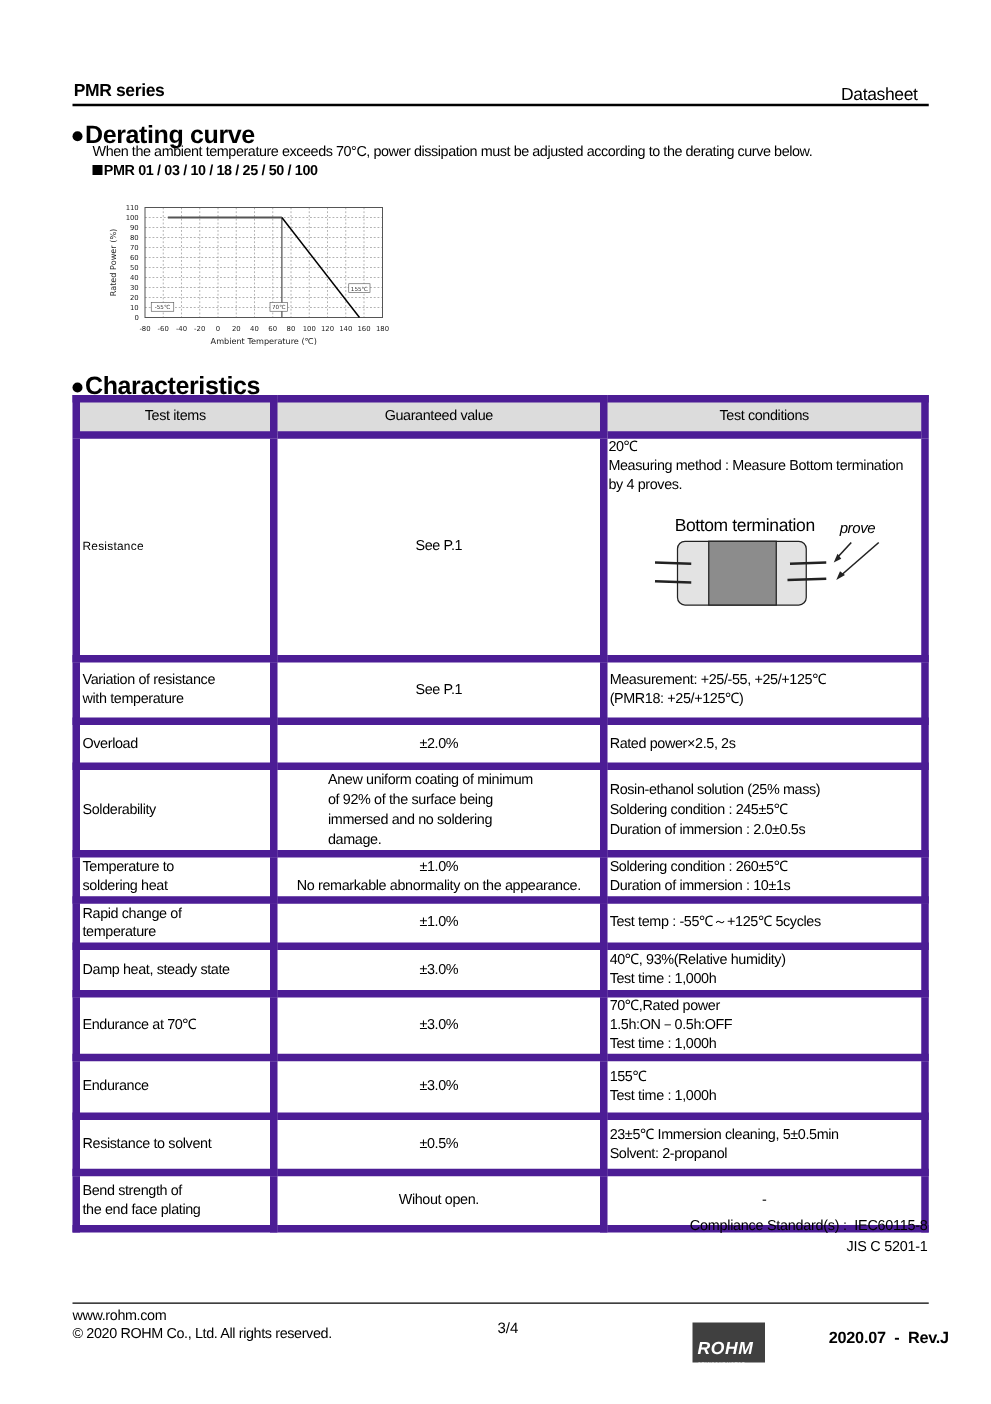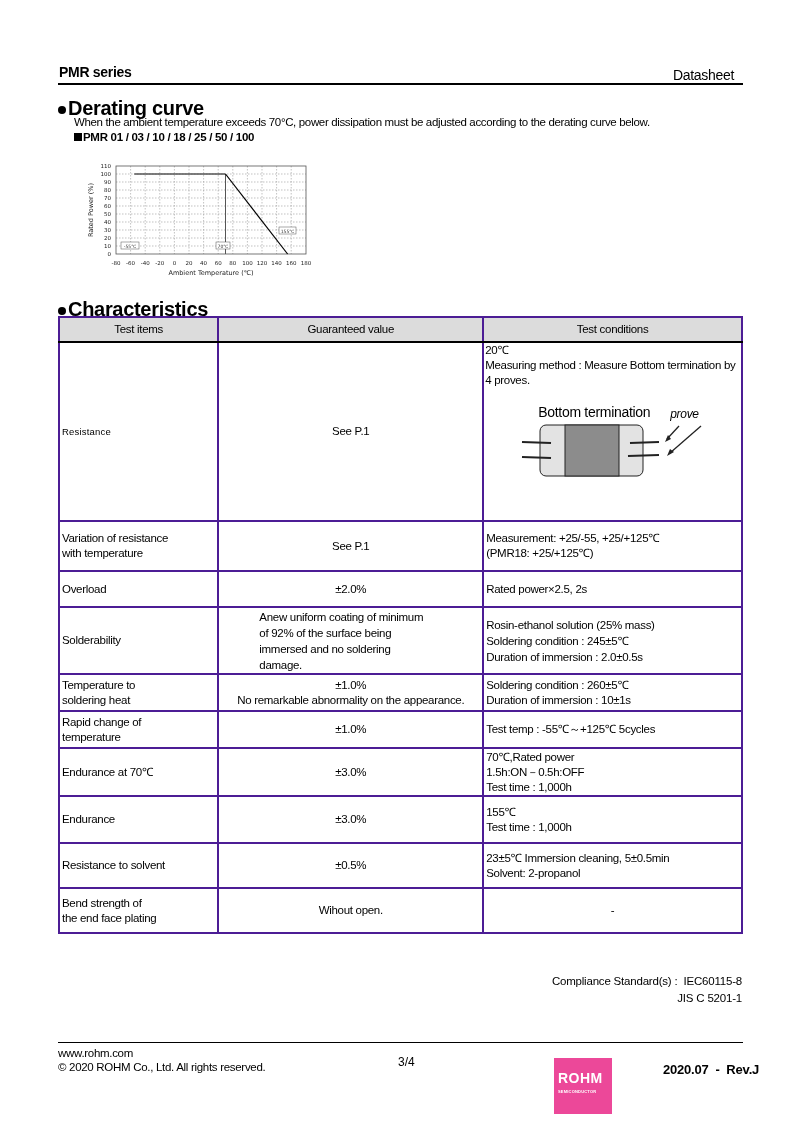--- a/index.html
+++ b/index.html
@@ -13,34 +13,34 @@
   .intro { left: 74px; top: 116px; font-size: 11.5px; letter-spacing: -0.35px; }
   .models { left: 74px; top: 131px; font-size: 11.5px; font-weight: bold; letter-spacing: -0.3px; }
   .sq { display: inline-block; width: 8px; height: 8px; background: #000; margin-right: 1px; vertical-align: 0px; }
 
   
   .chart { left: 80px; top: 158px; width: 240px; height: 125px; }
   .chart svg text { font-family: "DejaVu Sans", sans-serif; }
 
   
   .tbl { left: 58px; top: 316px; width: 685px; border-collapse: collapse; font-size: 11.5px; letter-spacing: -0.3px; table-layout: fixed; border: 2px solid #000; }
-  .tbl td, .tbl th { border: 2px solid #4c1d95; padding: 0 2px; vertical-align: middle; line-height: 15px; }
+  .tbl td, .tbl th { border: 6px solid #4c1d95; padding: 0 2px; vertical-align: middle; line-height: 15px; }
   .tbl th { background: #dcdcdc; font-weight: normal; height: 23px; text-align: center; border-bottom: 2px solid #000; }
   .c1 { width: 157px; }
   .c2 { width: 261px; }
   .c3 { width: 255px; }
   .center { text-align: center; }
   .small { font-size: 9.5px; letter-spacing: 0.2px; }
   .solder-gv { text-align: left; padding-left: 40px !important; line-height: 16px !important; }
 
   .compliance { right: 51px; top: 973px; font-size: 11.5px; text-align: right; line-height: 17px; letter-spacing: -0.2px; }
   .ftr-line { left: 58px; top: 1042px; width: 685px; height: 1px; background: #000; }
   .ftr-left { left: 58px; top: 1046px; font-size: 11.5px; line-height: 14px; letter-spacing: -0.3px; }
   .ftr-page { left: 398px; top: 1055px; font-size: 12px; }
-  .logo { left: 554px; top: 1058px; width: 58px; height: 56px; background: #ec4899; color: #fff; }
+  .logo { left: 554px; top: 1058px; width: 58px; height: 32px; background: #404040; color: #fff; font-style: italic; }
   .logo .big { position: absolute; left: 4px; top: 12px; font-size: 14px; font-weight: bold; letter-spacing: 0.5px; }
   .logo .sm { position: absolute; left: 4px; top: 31px; font-size: 4px; letter-spacing: 0.2px; font-weight: bold; }
   .ftr-rev { left: 635px; top: 1062px; font-size: 13px; font-weight: bold; letter-spacing: -0.2px; margin-left: 28px; }
 </style>
 </head>
 <body>
 
 <div class="abs hdr-title">PMR series</div>
 <div class="abs hdr-right">Datasheet</div>
 <div class="abs hdr-line"></div>
@@ -223,20 +223,28 @@
 
     <tr style="height:37px">
       <td>
           <div>Rapid change of</div>
           <div>temperature</div>
         </td>
       <td class="center">±1.0%</td>
       <td>Test temp : -55℃～+125℃ 5cycles</td>
     </tr>
 
+    <tr style="height:38px">
+      <td>Damp heat, steady state</td>
+      <td class="center">±3.0%</td>
+      <td>
+          <div>40℃, 93%(Relative humidity)</div>
+          <div>Test time : 1,000h</div>
+        </td>
+    </tr>
 
     <tr style="height:48px">
       <td>Endurance at 70℃</td>
       <td class="center">±3.0%</td>
       <td>
           <div>70℃,Rated power</div>
           <div>1.5h:ON－0.5h:OFF</div>
           <div>Test time : 1,000h</div>
         </td>
     </tr>

